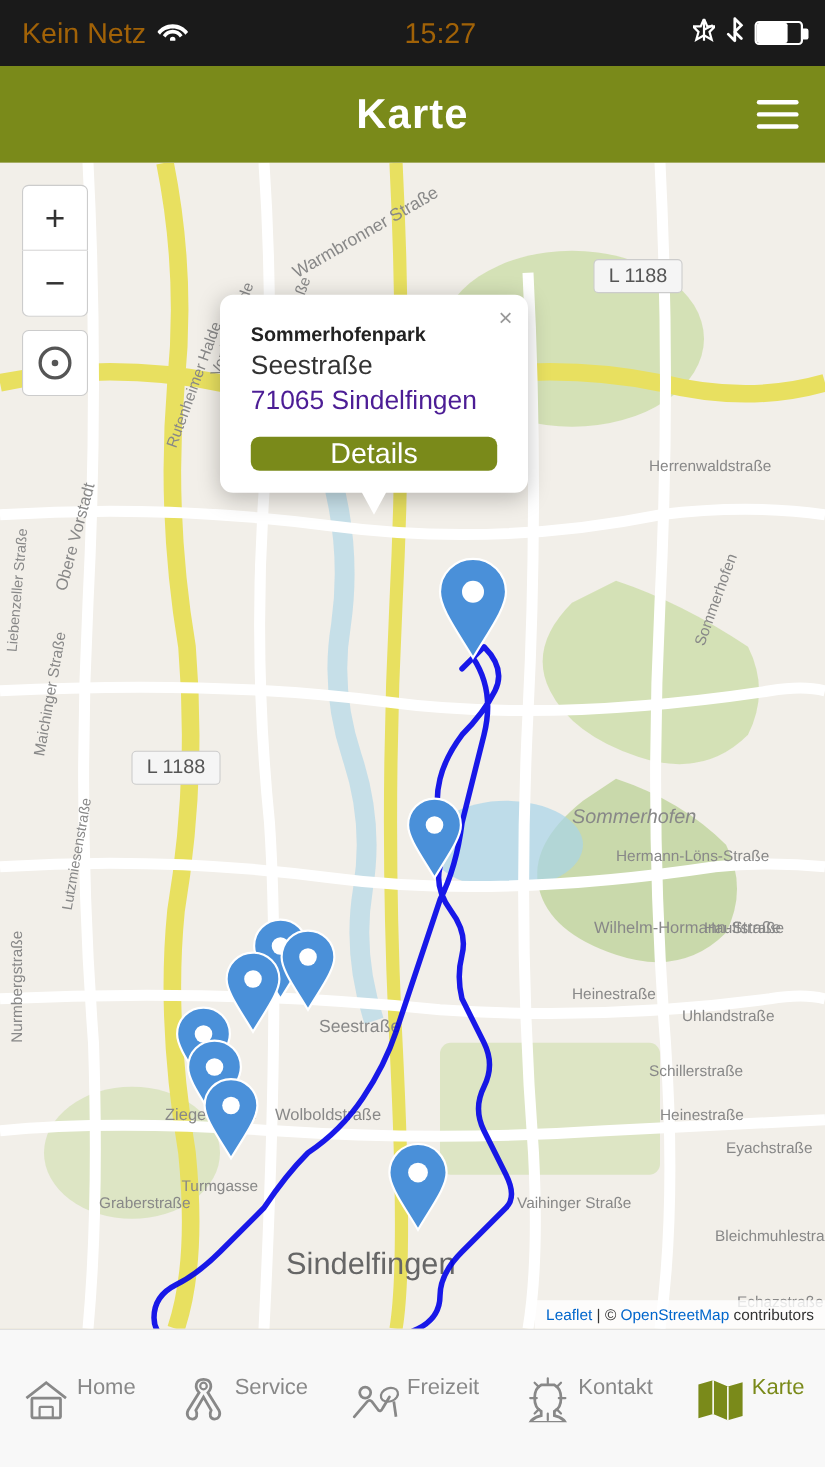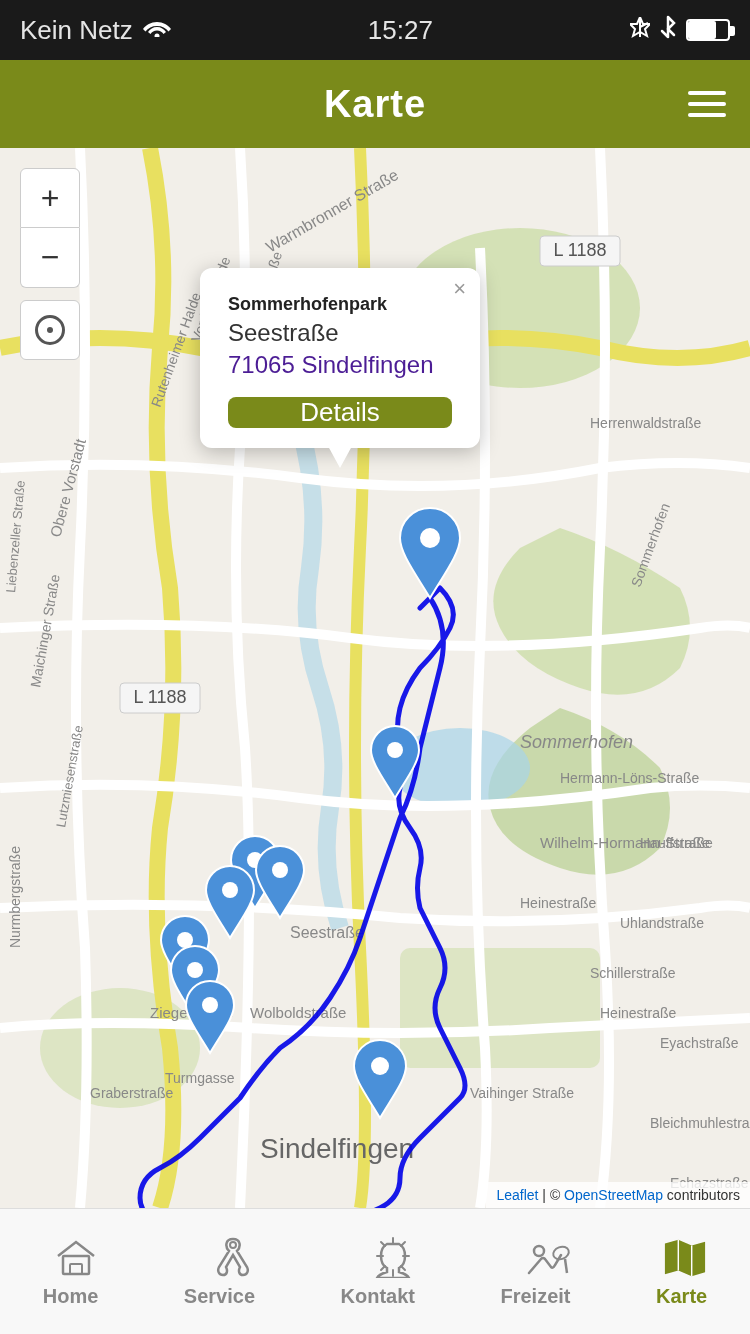--- a/index.html
+++ b/index.html
@@ -14,21 +14,21 @@
 
     
     .status-bar {
       width: 750px;
       height: 60px;
       background: #1a1a1a;
       display: flex;
       align-items: center;
       justify-content: space-between;
       padding: 0 20px;
-      color: #e5e5e5;
+      color: #a16207;
       font-size: 26px;
       font-weight: 500;
       flex-shrink: 0;
     }
     .status-left { display: flex; align-items: center; gap: 10px; }
     .status-right { display: flex; align-items: center; gap: 10px; }
     .wifi-icon { font-size: 22px; }
     .battery-icon {
       width: 44px; height: 22px;
       border: 2px solid white;
@@ -231,26 +231,25 @@
       height: 126px;
       background: #f8f8f8;
       border-top: 1px solid #ddd;
       display: flex;
       align-items: center;
       justify-content: space-around;
       flex-shrink: 0;
     }
     .tab-item {
       display: flex;
-      flex-direction: column;
-      align-items: flex-end;
+      flex-direction: row;
+      align-items: flex-start;
       gap: 6px;
       cursor: pointer;
       padding: 10px 20px;
-      font-weight: bold;
     }
     .tab-icon {
       width: 44px;
       height: 44px;
       display: flex;
       align-items: center;
       justify-content: center;
     }
     .tab-label {
       font-size: 20px;
@@ -454,43 +453,43 @@
       <svg width="36" height="40" viewBox="0 0 36 40" fill="none">
         <path d="M18 2 C10 2 10 10 14 14 L4 30 C2 34 4 38 8 38 C12 38 13 34 11 30 L18 18 L25 30 C23 34 24 38 28 38 C32 38 34 34 32 30 L22 14 C26 10 26 2 18 2Z" stroke="#888" stroke-width="2.5" fill="none"></path>
         <circle cx="18" cy="8" r="3" stroke="#888" stroke-width="2" fill="none"></circle>
       </svg>
     </div>
     <span class="tab-label">Service</span>
   </div>
 
   <div class="tab-item">
     <div class="tab-icon">
-      <svg width="36" height="42" viewBox="0 0 36 42" fill="none">
-        <path d="M18 2 L18 8 M18 34 L18 40 M2 20 L8 20 M28 20 L34 20" stroke="#888" stroke-width="2" stroke-linecap="round"></path>
-        <path d="M6 6 L10 10 M26 30 L30 34 M6 34 L10 30 M26 10 L30 6" stroke="#888" stroke-width="2" stroke-linecap="round"></path>
-        <path d="M12 8 C4 12 4 28 12 32 L12 36 C4 38 2 42 2 42 L34 42 C34 42 32 38 24 36 L24 32 C32 28 32 12 24 8 Z" stroke="#888" stroke-width="2.5" fill="none"></path>
-      </svg>
-    </div>
-    <span class="tab-label">Kontakt</span>
-  </div>
-
-  <div class="tab-item">
-    <div class="tab-icon">
       <svg width="44" height="36" viewBox="0 0 44 36" fill="none">
         <circle cx="12" cy="12" r="5" stroke="#888" stroke-width="2.5" fill="none"></circle>
         <path d="M2 34 L14 20 Q16 18 18 20 L24 28 Q26 30 28 26 L34 16" stroke="#888" stroke-width="2.5" fill="none" stroke-linecap="round"></path>
         <ellipse cx="34" cy="14" rx="8" ry="6" stroke="#888" stroke-width="2" fill="none" transform="rotate(-20 34 14)"></ellipse>
         <line x1="38" y1="20" x2="40" y2="34" stroke="#888" stroke-width="2.5"></line>
       </svg>
     </div>
     <span class="tab-label">Freizeit</span>
   </div>
 
   <div class="tab-item">
     <div class="tab-icon">
+      <svg width="36" height="42" viewBox="0 0 36 42" fill="none">
+        <path d="M18 2 L18 8 M18 34 L18 40 M2 20 L8 20 M28 20 L34 20" stroke="#888" stroke-width="2" stroke-linecap="round"></path>
+        <path d="M6 6 L10 10 M26 30 L30 34 M6 34 L10 30 M26 10 L30 6" stroke="#888" stroke-width="2" stroke-linecap="round"></path>
+        <path d="M12 8 C4 12 4 28 12 32 L12 36 C4 38 2 42 2 42 L34 42 C34 42 32 38 24 36 L24 32 C32 28 32 12 24 8 Z" stroke="#888" stroke-width="2.5" fill="none"></path>
+      </svg>
+    </div>
+    <span class="tab-label">Kontakt</span>
+  </div>
+
+  <div class="tab-item">
+    <div class="tab-icon">
       <svg width="46" height="40" viewBox="0 0 46 40" fill="none">
         <path d="M2 6 L16 2 L30 8 L44 4 L44 36 L30 40 L16 34 L2 38 Z" fill="#7a8a1a" stroke="none"></path>
         <path d="M16 2 L16 34 M30 8 L30 40" stroke="white" stroke-width="1.5"></path>
       </svg>
     </div>
     <span class="tab-label active">Karte</span>
   </div>
 </div>
 
 </body></html>

